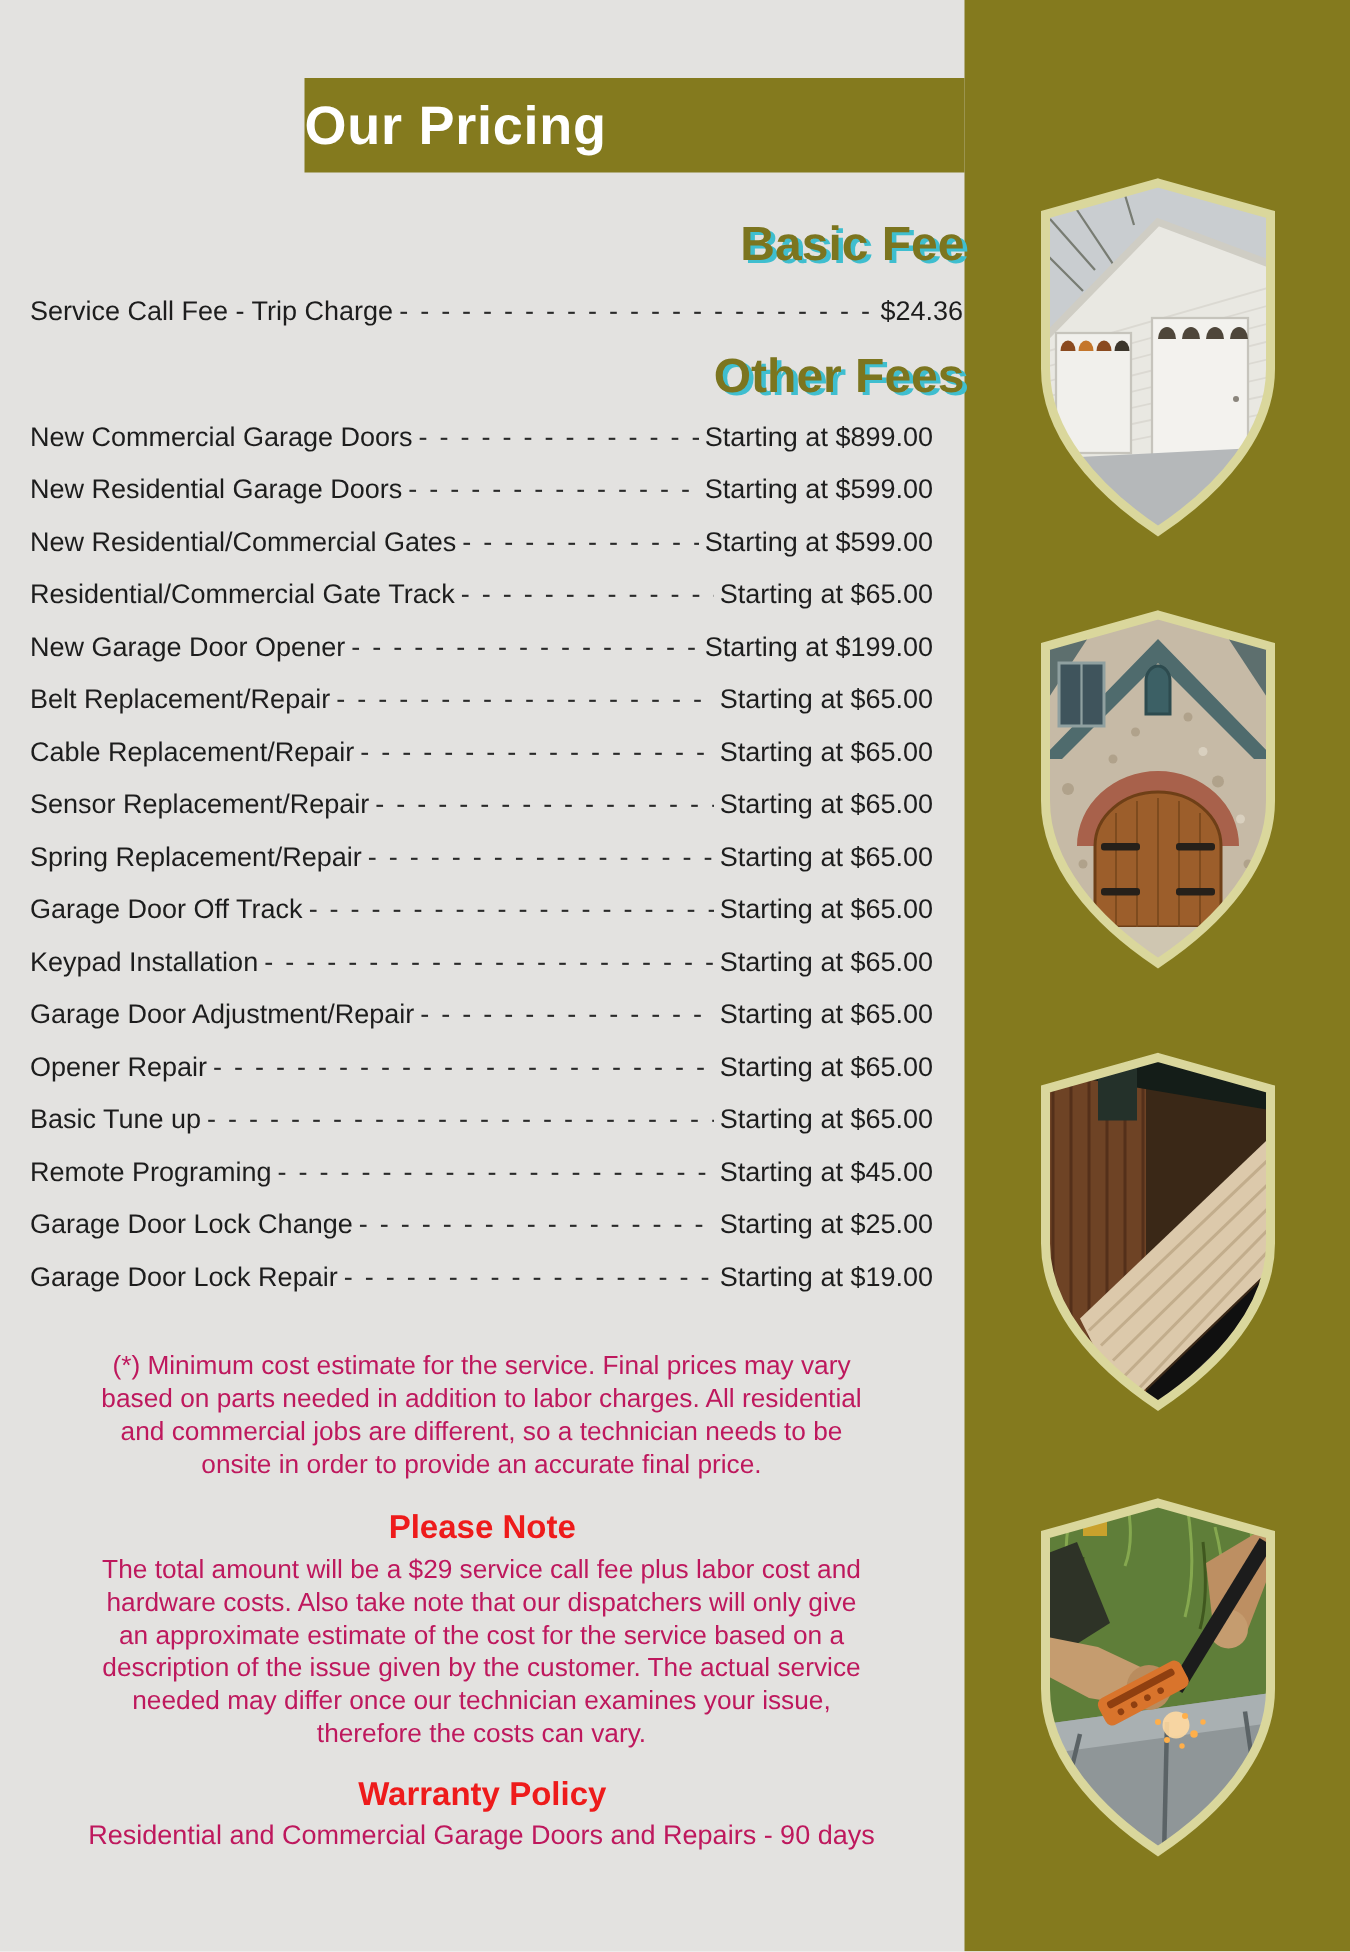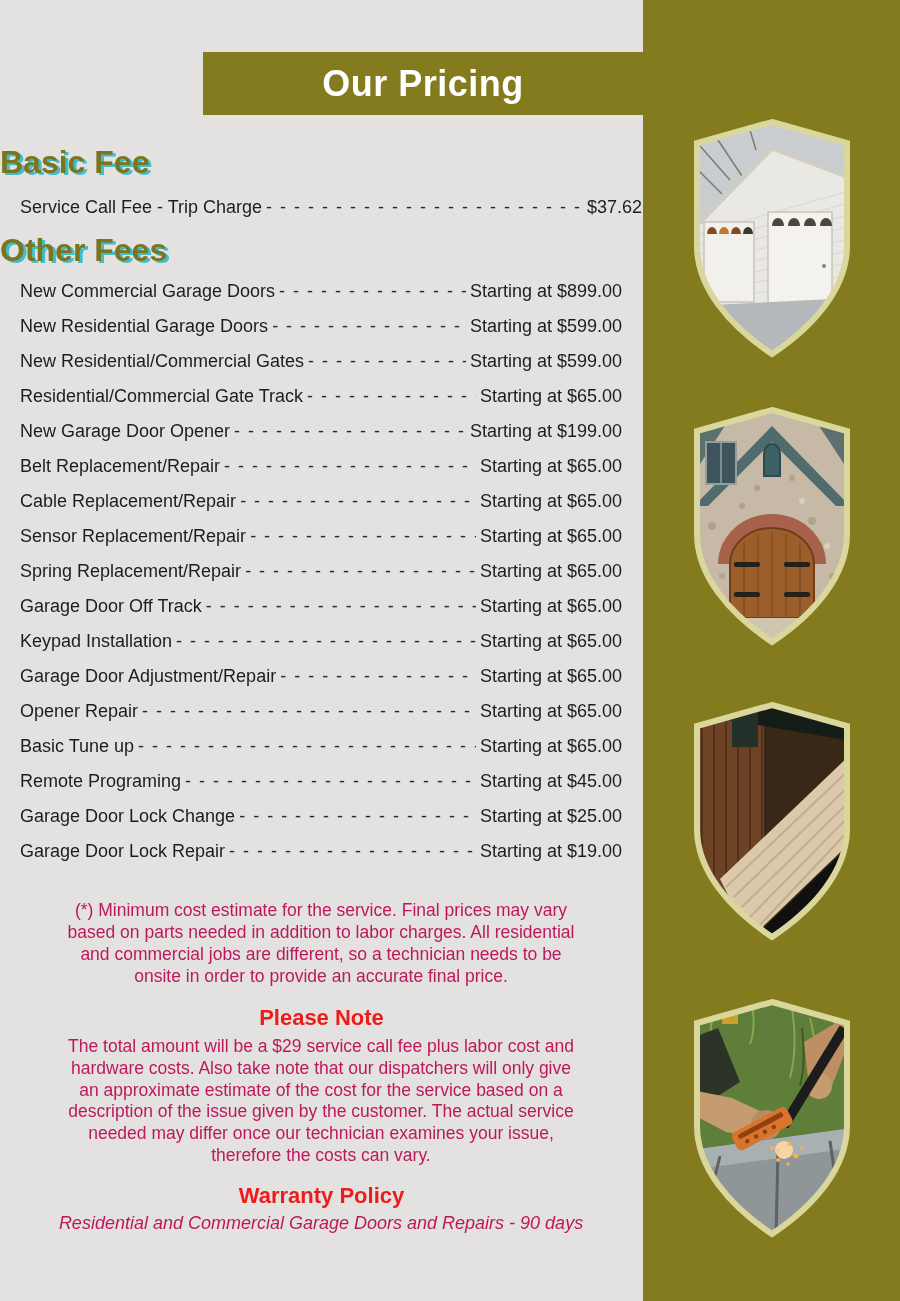--- a/index.html
+++ b/index.html
@@ -3,25 +3,25 @@
 <meta charset="utf-8">
 <style>
   html,body{margin:0;padding:0;}
   .page{
     position:relative;width:900px;height:1301px;overflow:hidden;
     background:#e3e2e0;font-family:"Liberation Sans",sans-serif;
   }
   .right-col{position:absolute;left:643px;top:0;width:257px;height:1301px;background:#847a1e;}
   .header-band{
     position:absolute;left:203px;top:52px;width:440px;height:63px;background:#847a1e;
-    display:flex;align-items:center;justify-content:center;
+    display:flex;align-items:center;
   }
   .header-title{color:#ffffff;font-size:36px;font-weight:bold;letter-spacing:.5px;}
   .sec-heading{
-    position:absolute;left:0;width:643px;text-align:left;
+    position:absolute;left:0;width:643px;text-align:right;
     font-size:32px;font-weight:bold;color:#7c751f;text-shadow:3px 2px 0 #3fbecf;
   }
   #basic-heading{top:144px;}
   #other-heading{top:232px;}
   .fee-row{display:flex;align-items:center;font-size:18px;color:#1d1d1d;box-sizing:border-box;}
   .fee-label,.fee-price{white-space:nowrap;}
   .fee-leader{flex:1;overflow:hidden;white-space:nowrap;letter-spacing:1.5px;margin:0 4px;color:#2a2a2a;}
   #basic-row{position:absolute;top:192px;left:0;width:754px;height:30px;padding:0 112px 0 20px;}
   .fee-list{position:absolute;top:274px;left:0;width:643px;}
   .fee-list .fee-row{height:35px;padding:0 21px 0 20px;}
@@ -30,40 +30,40 @@
     font-size:17.5px;color:#be185d;white-space:pre-line;
   }
   #disclaimer{top:899px;line-height:22px;}
   #note-body{top:1036px;line-height:21.8px;}
   .red-heading{
     position:absolute;left:0;width:643px;text-align:center;
     font-size:22px;font-weight:bold;color:#ee1b1b;
   }
   #please-note{top:1005px;}
   #warranty-heading{top:1183px;}
-  #warranty-body{top:1212px;font-size:18px;line-height:22px;font-style:italic;}
+  #warranty-body{top:1212px;font-size:18px;line-height:22px;}
   .shield{position:absolute;left:692px;}
 </style>
 </head>
 <body>
 
 <div class="page">
 
   <div class="right-col"></div>
 
   <div class="header-band">
     <span class="header-title">Our Pricing</span>
   </div>
 
   <div class="sec-heading" id="basic-heading">Basic Fee</div>
 
   <div class="fee-row" id="basic-row">
     <span class="fee-label">Service Call Fee - Trip Charge</span>
     <span class="fee-leader">- - - - - - - - - - - - - - - - - - - - - - - - - - - - - - - - - - - - - - - - - - - - - - - - - - - - - - - - - - - -</span>
-    <span class="fee-price">$37.62</span>
+    <span class="fee-price">$24.36</span>
   </div>
 
   <div class="sec-heading" id="other-heading">Other Fees</div>
 
   <div class="fee-list">
     <div class="fee-row">
       <span class="fee-label">New Commercial Garage Doors</span>
       <span class="fee-leader">- - - - - - - - - - - - - - - - - - - - - - - - - - - - - - - - - - - - - - - - - - - - - - - - - - - - - - - - - - - -</span>
       <span class="fee-price">Starting at $899.00</span>
     </div>

